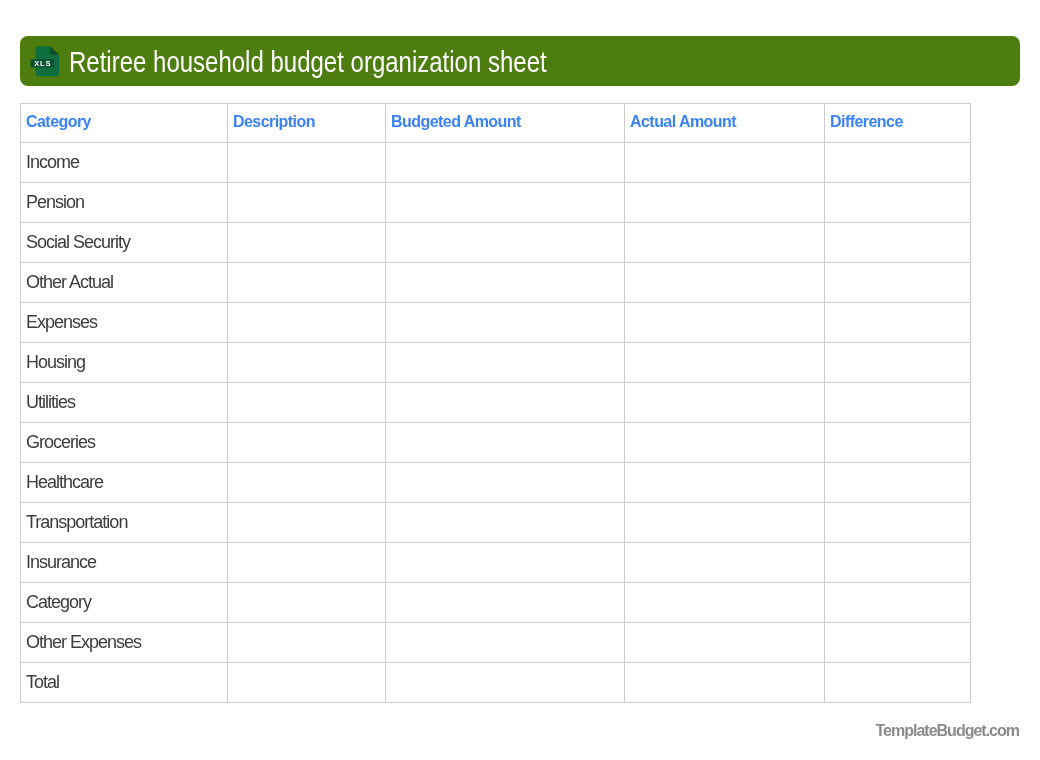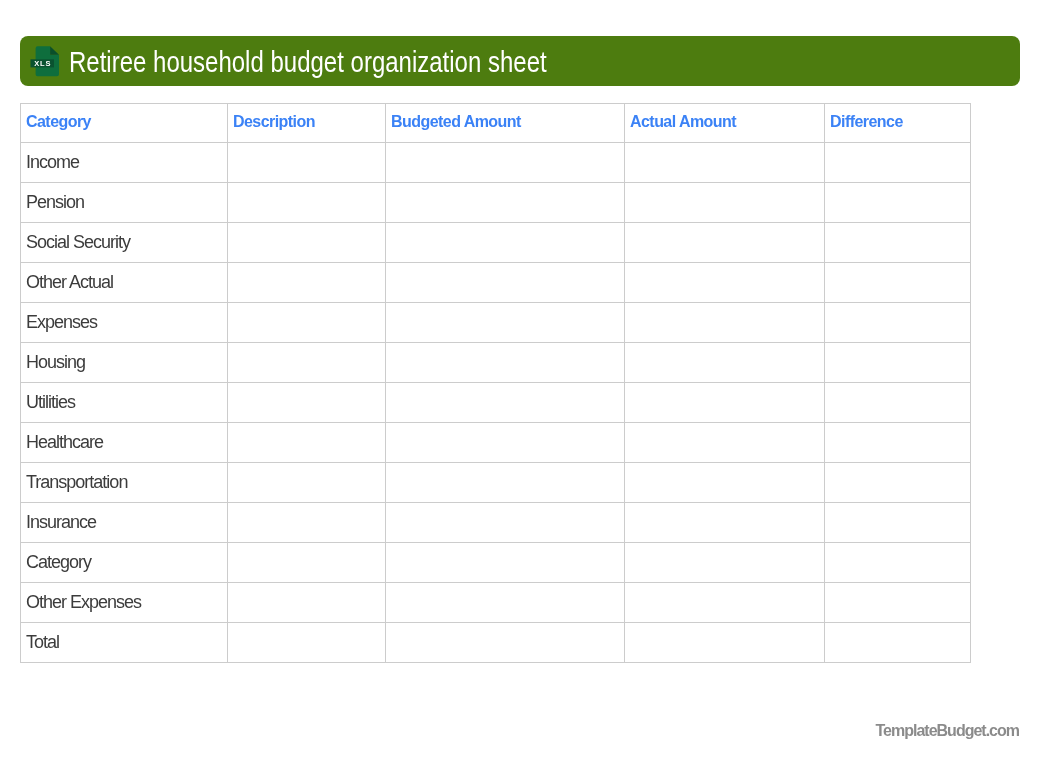--- a/index.html
+++ b/index.html
@@ -91,20 +91,27 @@
           <td></td>
         </tr>
     <tr>
           <td>Utilities</td>
           <td></td>
           <td></td>
           <td></td>
           <td></td>
         </tr>
     <tr>
+          <td>Groceries</td>
+          <td></td>
+          <td></td>
+          <td></td>
+          <td></td>
+        </tr>
+    <tr>
           <td>Healthcare</td>
           <td></td>
           <td></td>
           <td></td>
           <td></td>
         </tr>
     <tr>
           <td>Transportation</td>
           <td></td>
           <td></td>

